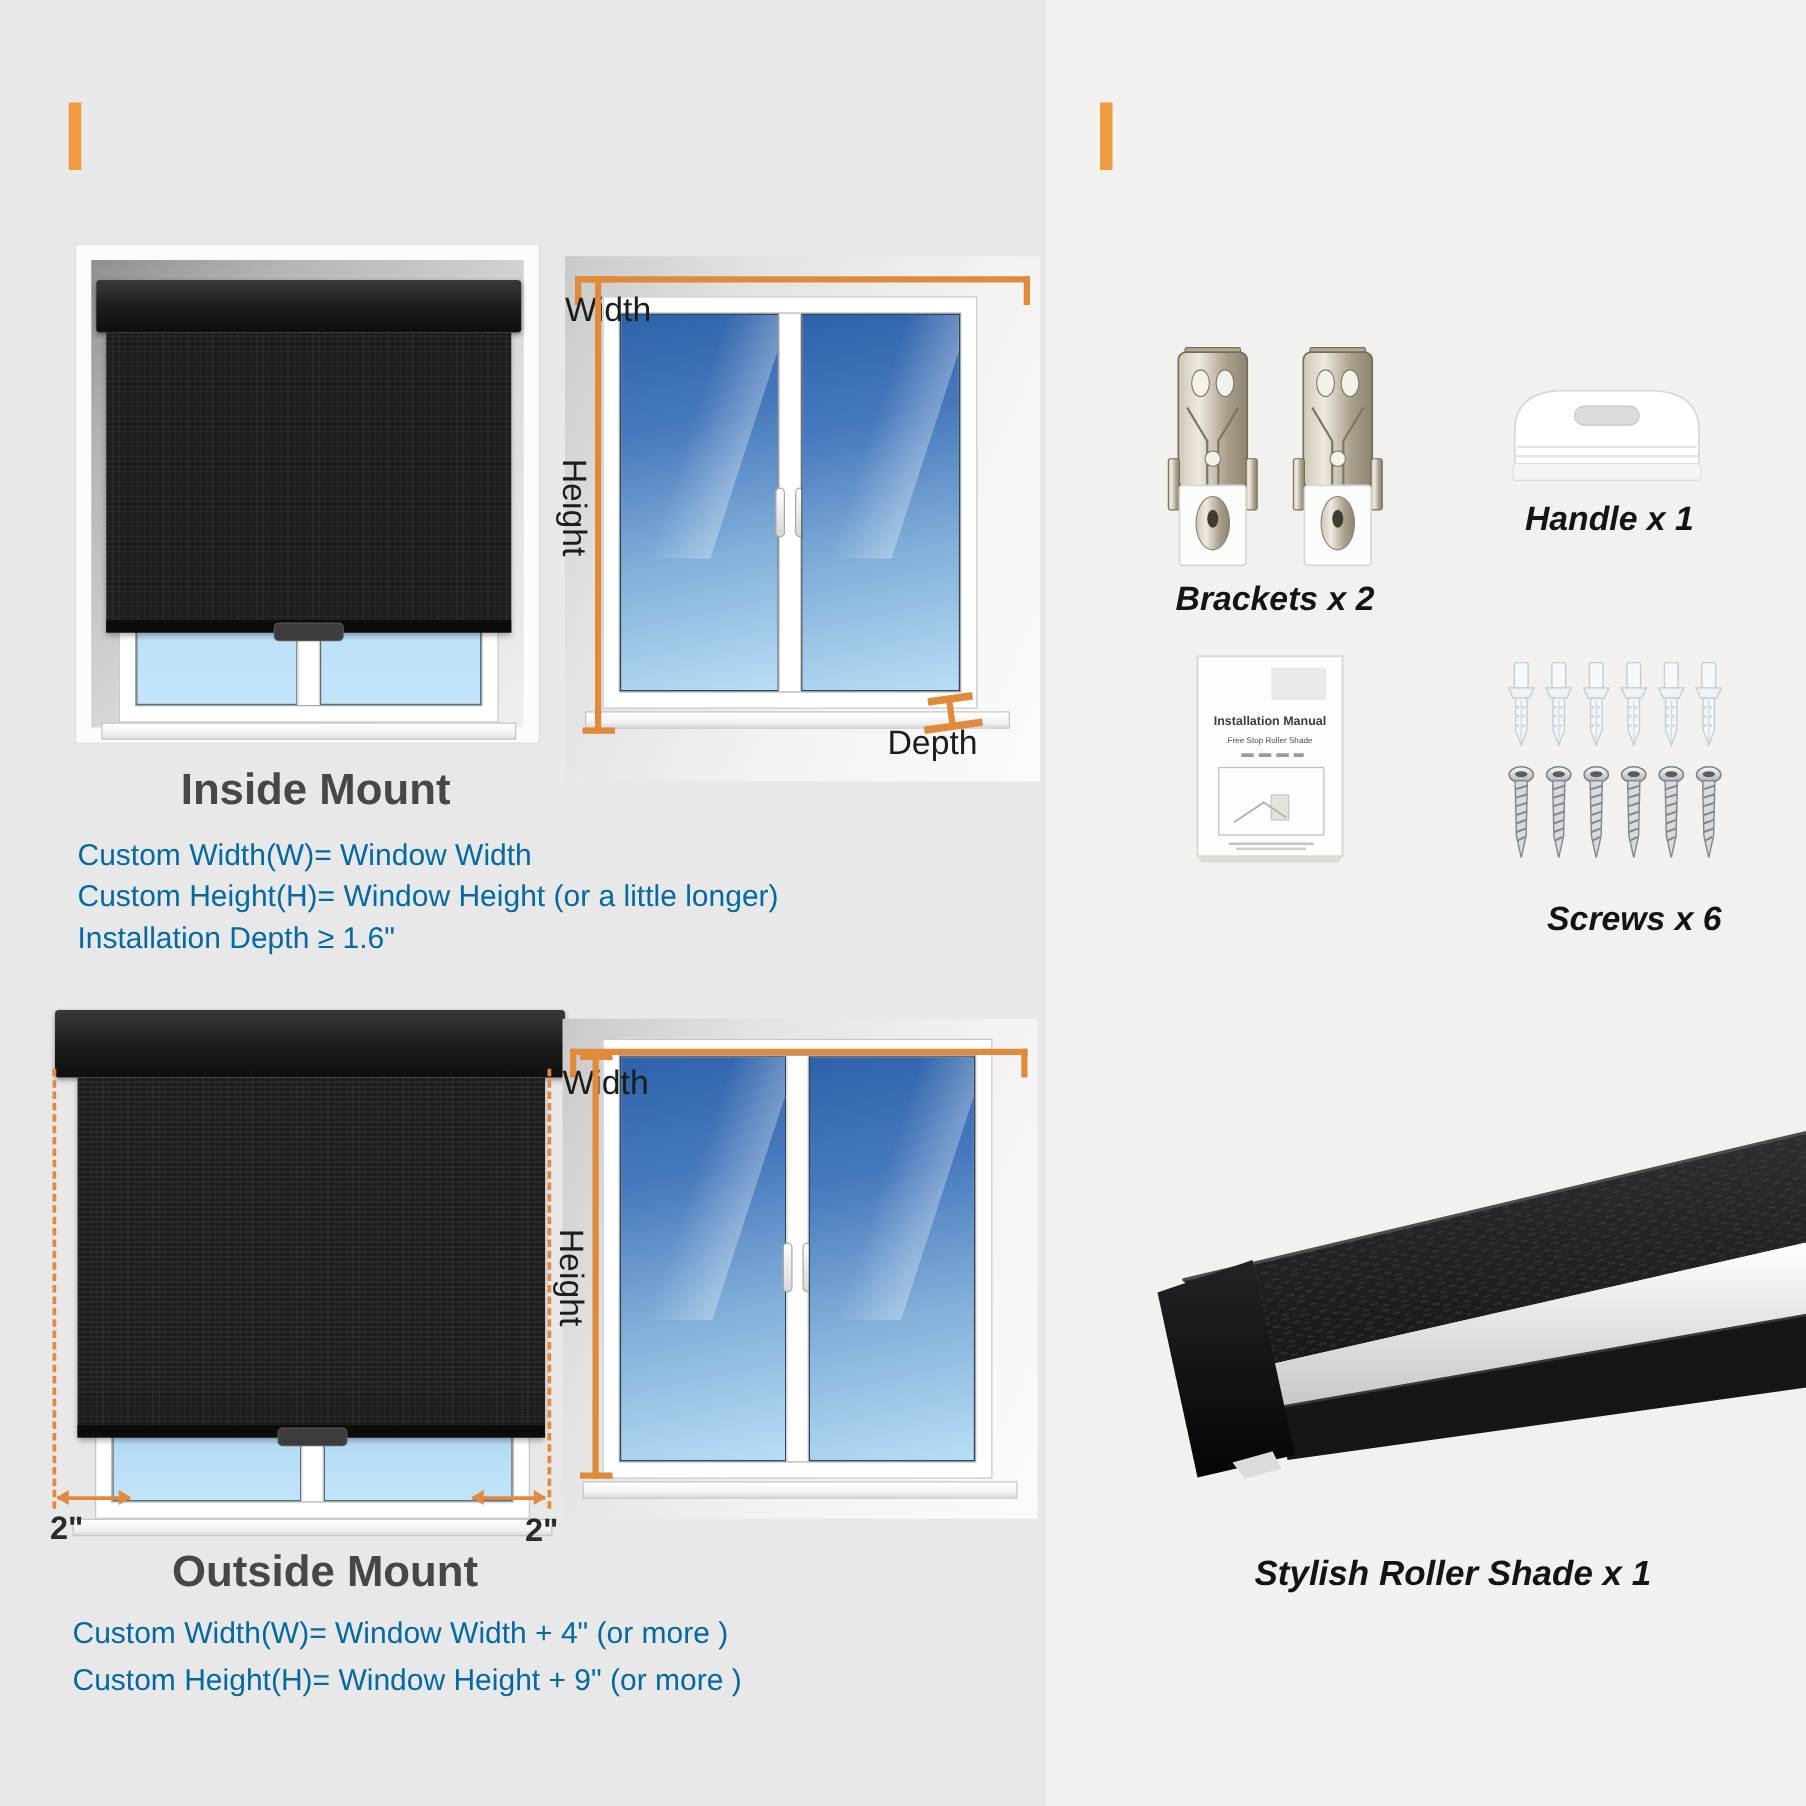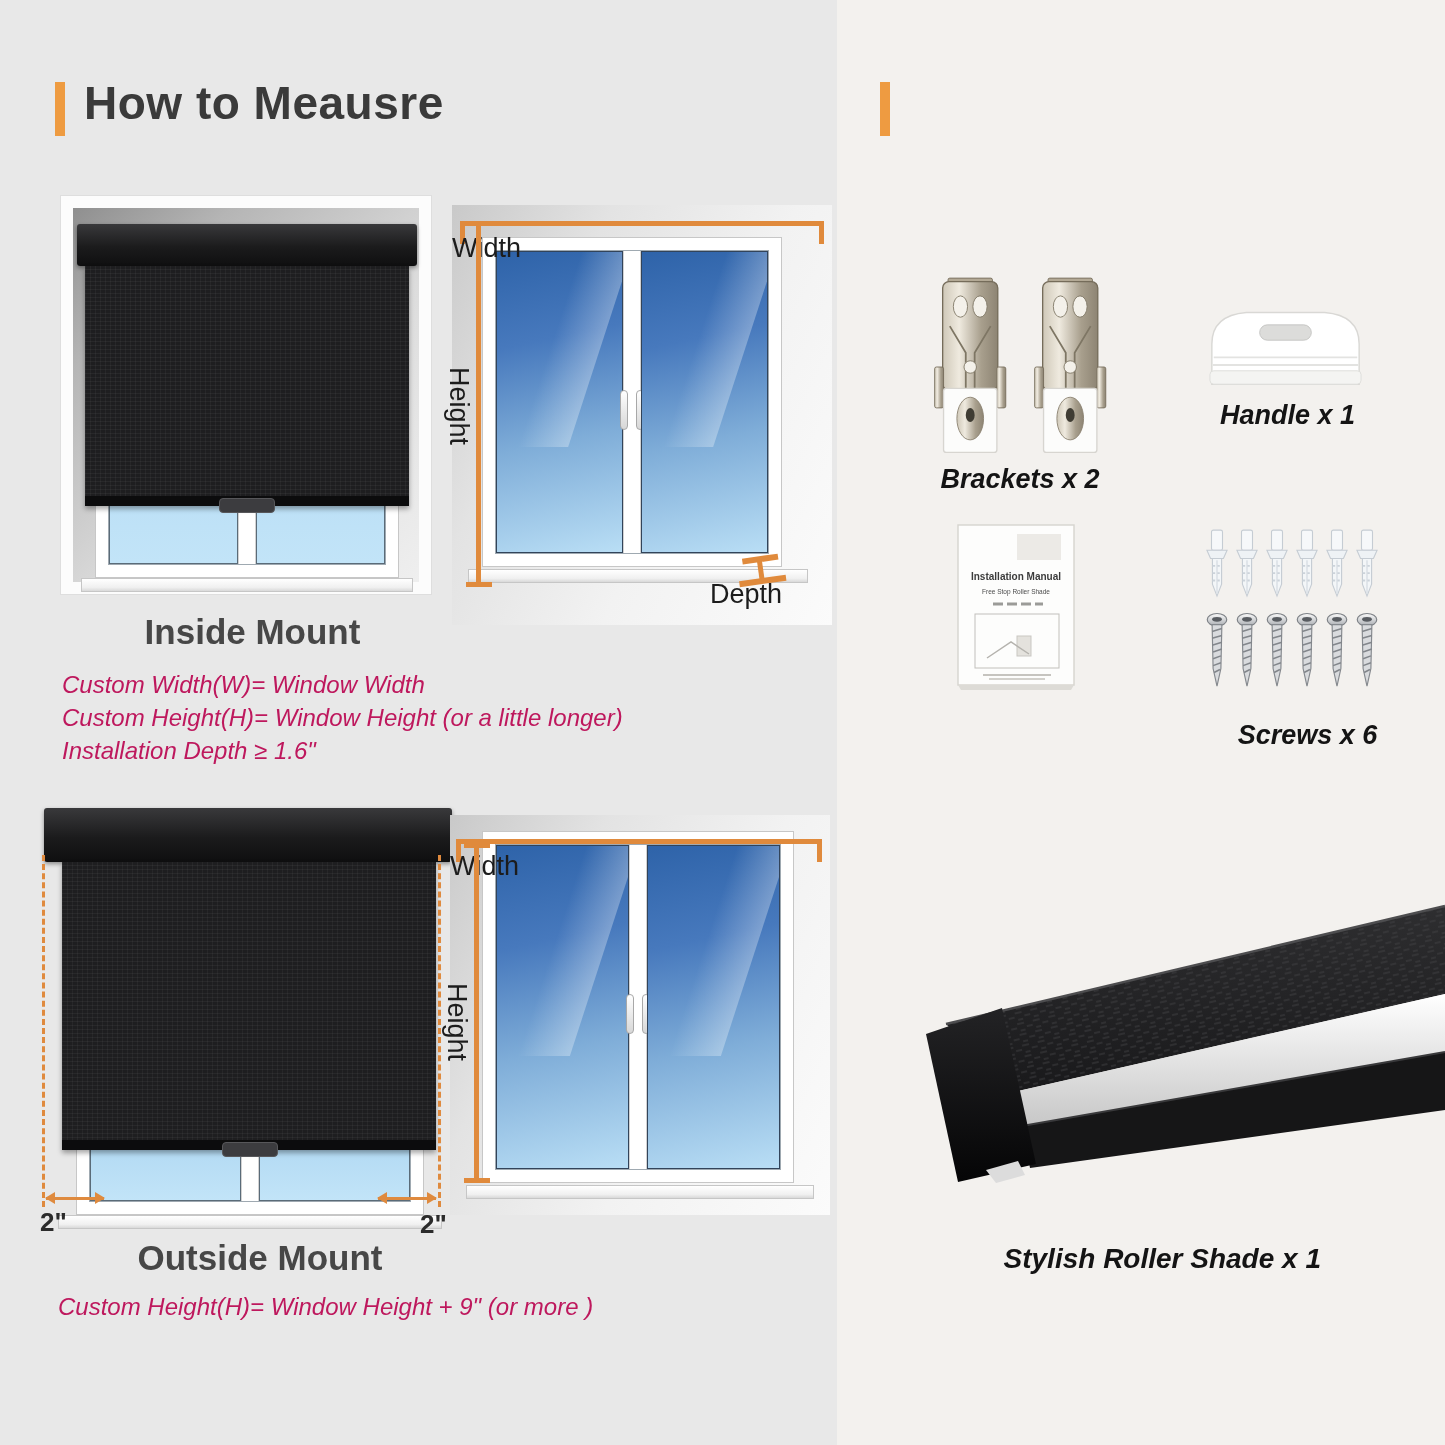--- a/index.html
+++ b/index.html
@@ -52,21 +52,21 @@
   .m-height::before{top:0;} .m-height::after{bottom:0;}
   .dlabel{position:absolute;font-size:27px;color:#1c1c1c;}
   .vlabel{position:absolute;font-size:27px;color:#1c1c1c;transform:rotate(90deg);transform-origin:0 0;white-space:nowrap;}
   .dash{position:absolute;width:0;border-left:3px dashed #DF8A3E;}
   .harrow{position:absolute;height:3px;background:#DF8A3E;}
   .harrow::before{content:'';position:absolute;left:-1px;top:-5px;border:6px solid transparent;border-right:10px solid #DF8A3E;border-left:0;}
   .harrow::after{content:'';position:absolute;right:-1px;top:-5px;border:6px solid transparent;border-left:10px solid #DF8A3E;border-right:0;}
   .ov-label{position:absolute;font-size:26px;color:#2b2b2b;font-weight:bold;}
 
   .mount-head{position:absolute;font-size:35px;font-weight:bold;color:#474747;text-align:center;}
-  .bodytext{position:absolute;font-size:24px;color:#be185d;font-style:italic;}
+  .bodytext{position:absolute;font-size:24px;color:#0369a1;}
   .bodytext div{line-height:33px;white-space:nowrap;}
   .bodytext.wide div{line-height:38px;}
 
   .pkg-label{position:absolute;font-size:27px;font-weight:bold;font-style:italic;color:#141414;text-align:center;white-space:nowrap;}
   .pkg-img{position:absolute;}
   .row{display:flex;gap:8px;}
   svg text{font-family:"Liberation Sans",sans-serif;}
 </style>
 </head>
 <body>
@@ -109,21 +109,20 @@
       <symbol id="sym-screw" viewBox="0 0 22 80">
         <ellipse cx="11" cy="8" rx="10" ry="6.5" fill="url(#gScrew)" stroke="#7d8186" stroke-width="1.2"></ellipse>
         <ellipse cx="11" cy="7.5" rx="5" ry="2.4" fill="#585c61"></ellipse>
         <path d="M6,13 L16,13 L15,58 L11,76 L7,58 Z" fill="#d9dbde" stroke="#85898e" stroke-width="1.2"></path>
         <path d="M6,20 l10,-3 M6,27 l10,-3 M6,34 l10,-3 M7,41 l9,-3 M7,48 l8,-3 M7,55 l8,-3 M8,62 l6,-3" stroke="#82868b" stroke-width="1.6"></path>
       </symbol>
     </defs>
   </svg>
 
   <div class="accent" style="left:55px;top:82px;"></div>
-  <div class="sec-title" style="left:84px;top:76px;">How to Meausre</div>
 
   <div class="recess" style="left:60px;top:195px;width:372px;height:400px;">
     <div class="reveal"></div>
     <div class="win win--flat" style="left:34px;top:52px;width:304px;height:330px;">
       <div class="panes">
           <div class="pane"></div>
         <div class="mull">
             <span class="wh l"></span>
             <span class="wh r"></span>
           </div>
@@ -204,20 +203,21 @@
     </div>
     <div class="sill" style="left:16px;top:370px;width:348px;height:14px;"></div>
     <div class="m-width" style="left:6px;top:24px;width:366px;"></div>
     <div class="dlabel" style="left:0;right:0;top:36px;">Width</div>
     <div class="m-height" style="left:24px;top:28px;height:340px;"></div>
     <div class="vlabel" style="left:22px;top:168px;">Height</div>
   </div>
 
   <div class="mount-head" style="left:120px;top:1238px;width:280px;">Outside Mount</div>
   <div class="bodytext wide" style="left:58px;top:1288px;">
+    <div>Custom Width(W)= Window Width + 4" (or more )</div>
     <div>Custom Height(H)= Window Height + 9" (or more )</div>
   </div>
 
   <div class="accent" style="left:880px;top:82px;"></div>
 
   <svg class="pkg-img" style="left:932px;top:272px;" width="80" height="190">
       <use href="#sym-bracket"></use>
     </svg>
   <svg class="pkg-img" style="left:1032px;top:272px;" width="80" height="190">
       <use href="#sym-bracket"></use>

